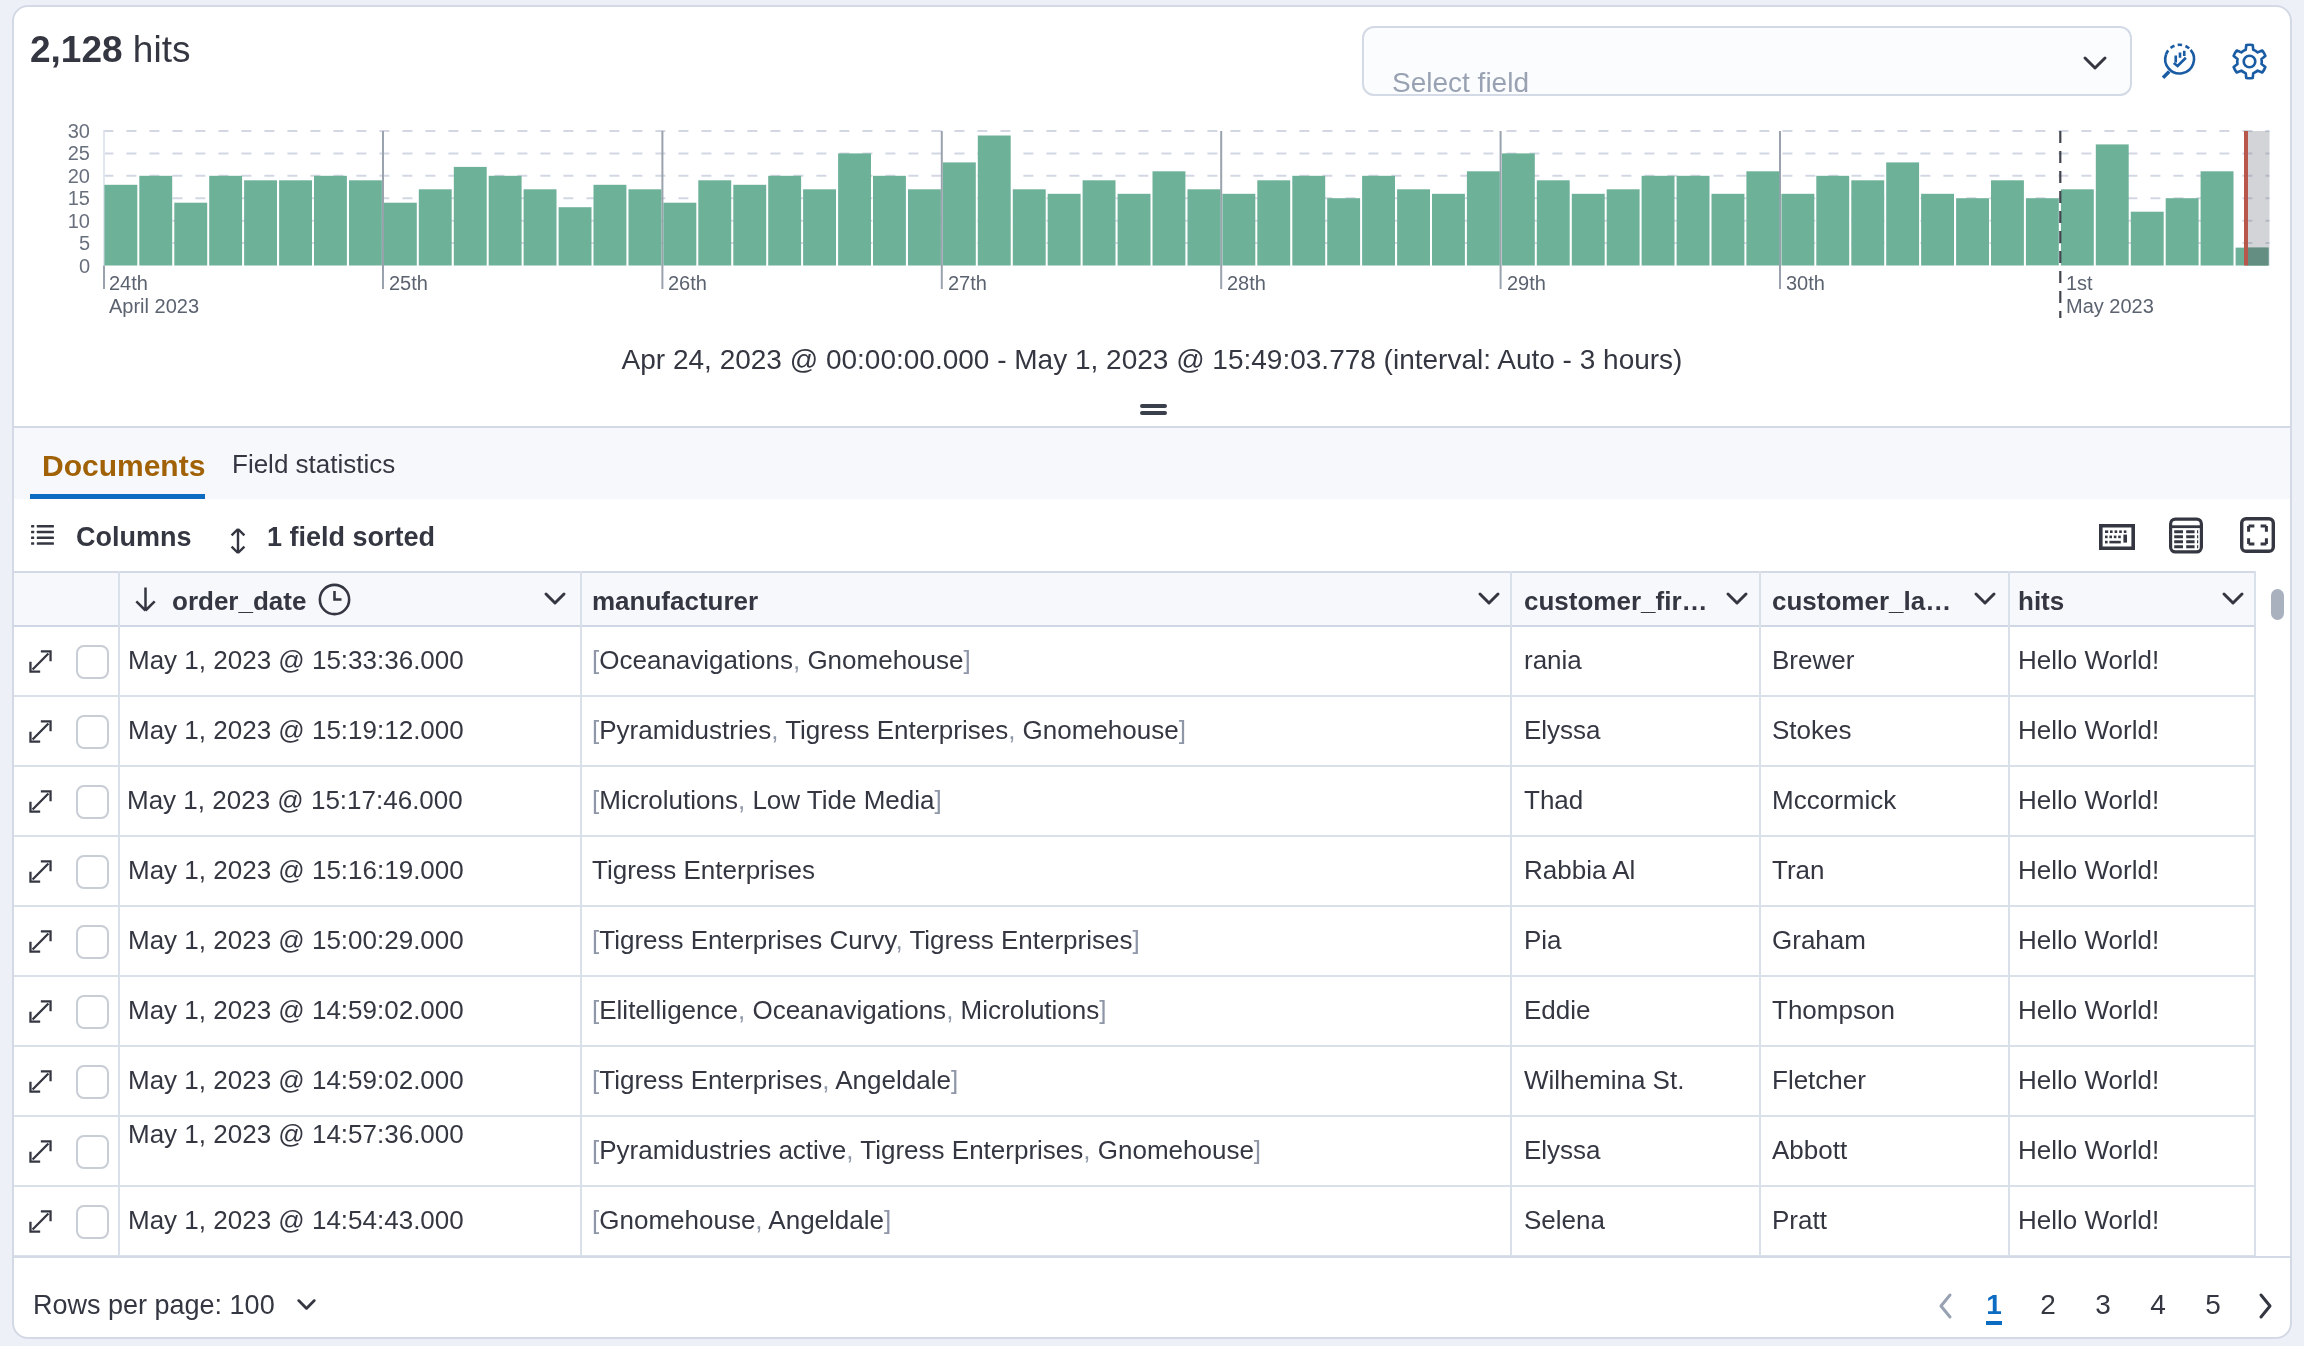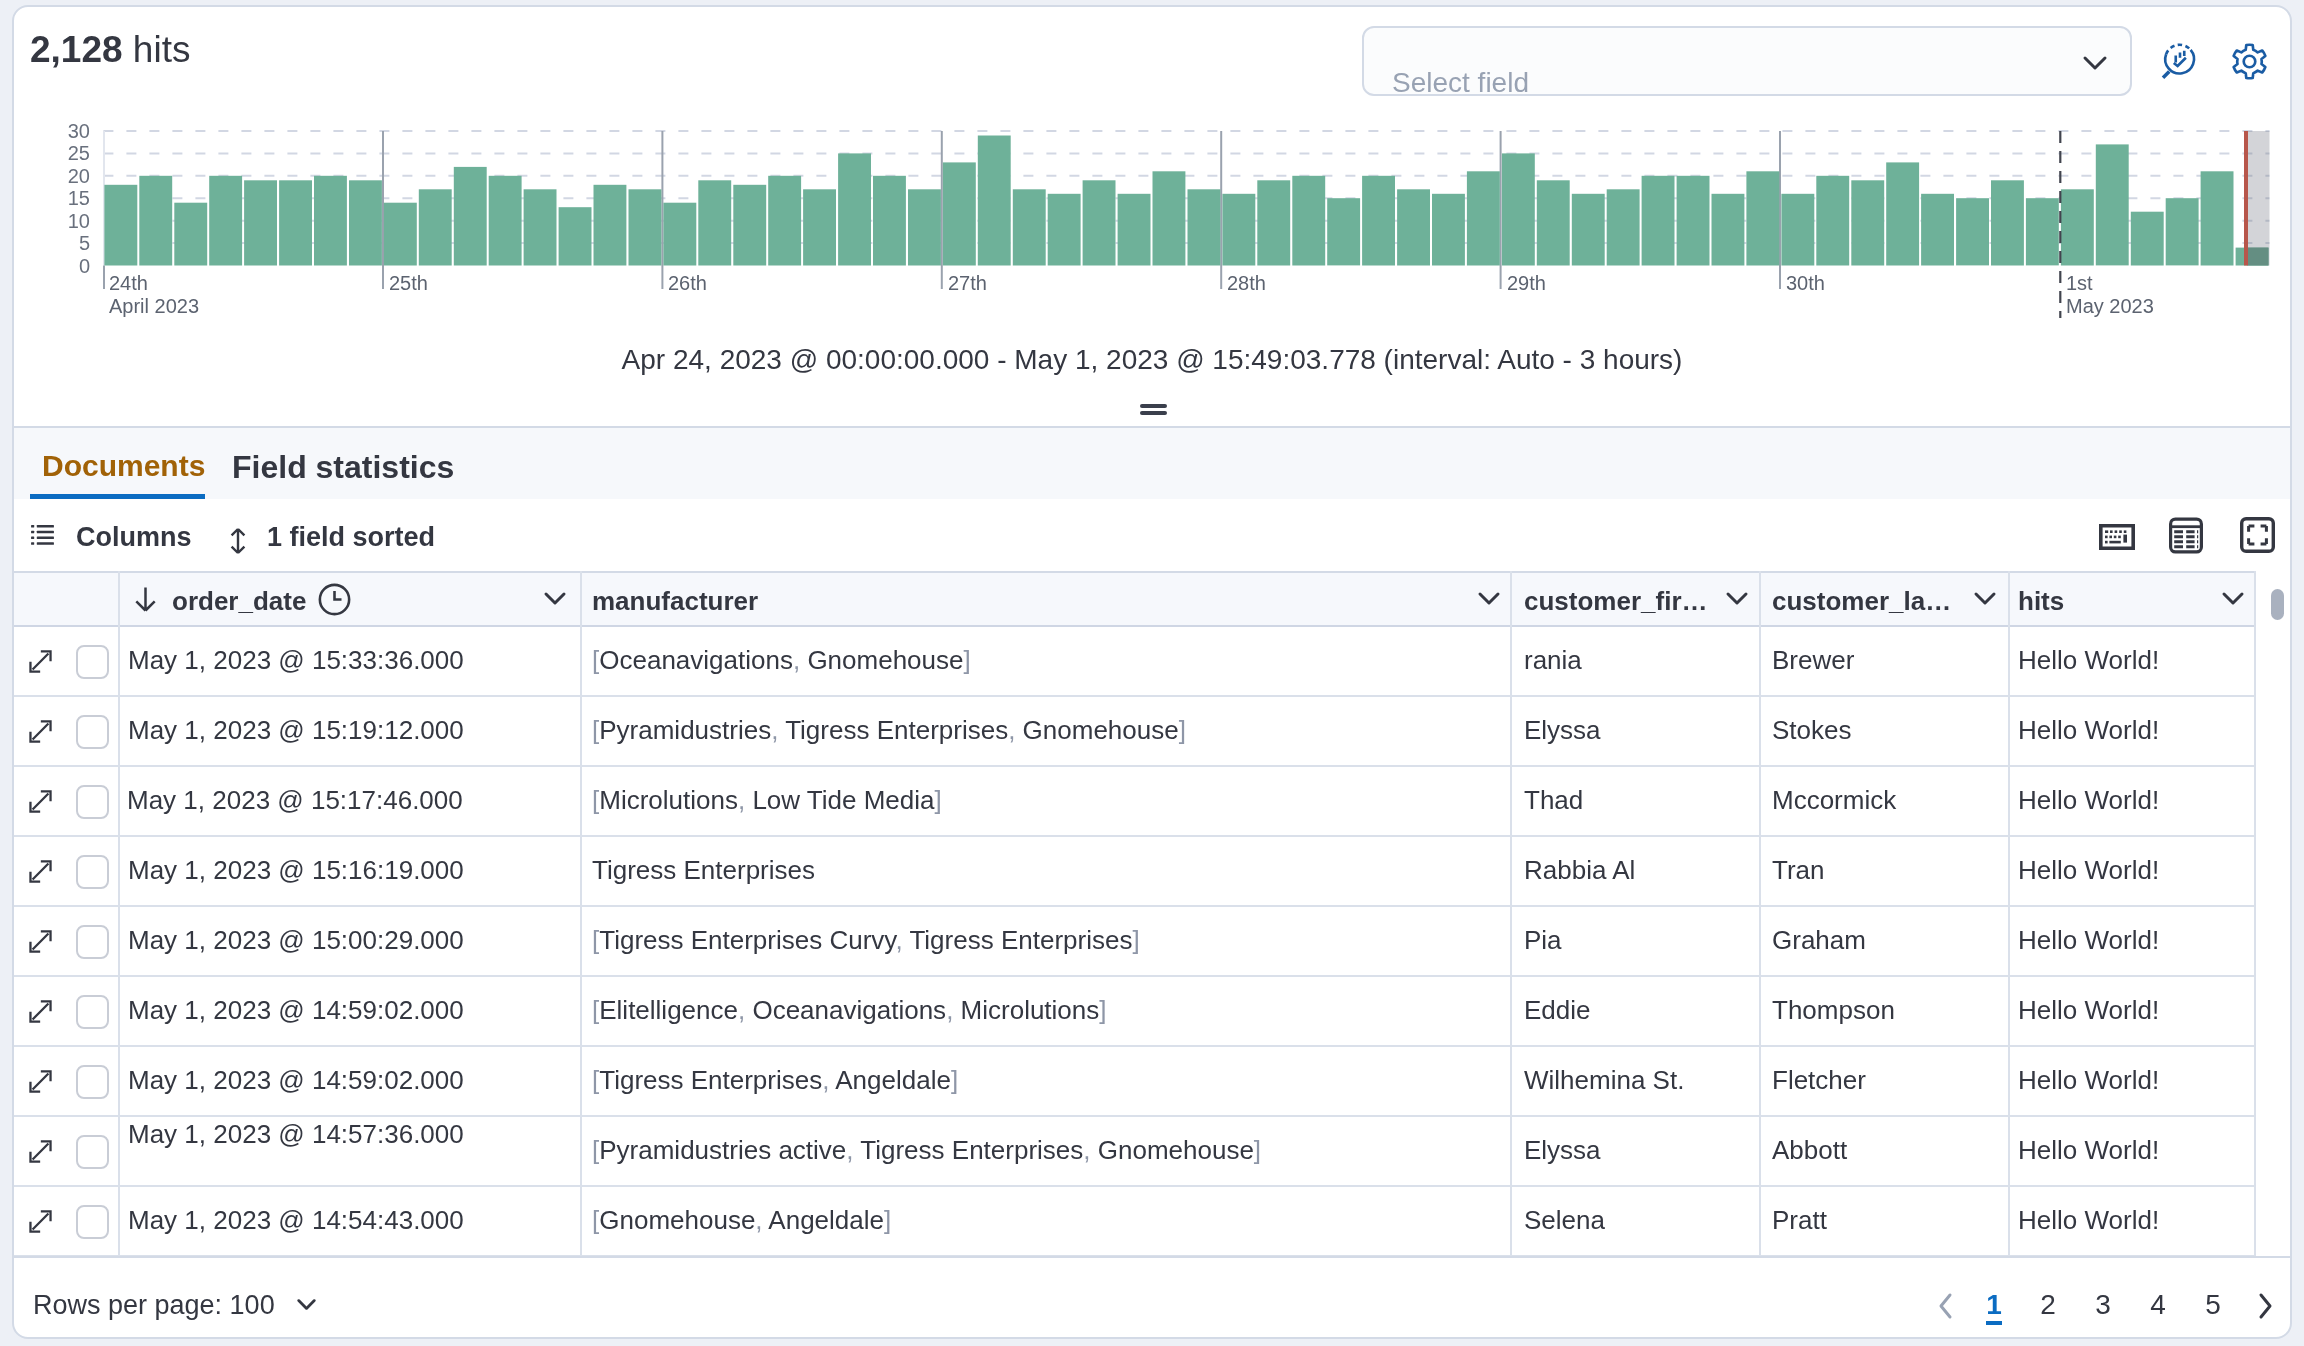--- a/index.html
+++ b/index.html
@@ -11,21 +11,21 @@
 .bdlabel { width:222px; background:#E9EDF3; color:#343741; font-size:28px; font-weight:600; display:flex; align-items:center; justify-content:center; flex:none; }
 .bdvalue { flex:1; display:flex; align-items:center; color:#98A2B3; font-size:28px; padding-left:28px;margin-top:44px; }
 .bdchev { position:absolute; right:22px; top:27px; }
 .chart { position:absolute; left:0; top:0; }
 .interval { position:absolute; left:0; top:344px; width:2304px; text-align:center; font-size:28px; color:#343741; }
 .rhandle { position:absolute; left:1140px; width:27px; height:4px; background:#3A3F4C; border-radius:2px; }
 .divline { position:absolute; left:13px; top:426px; width:2278px; height:2px; background:#D3DAE6; }
 .tabstrip { position:absolute; left:14px; top:428px; width:2276px; height:71px; background:#F6F8FB; }
 .tab1 { position:absolute; left:42px; top:449px; font-size:30px; font-weight:600; color:#a16207; }
 .tabline { position:absolute; left:30px; top:494px; width:175px; height:5px; background:#0B6CC2; }
-.tab2 { position:absolute; left:232px; top:449px; font-size:32px; font-weight:700; color:#343741; }
+.tab2 { position:absolute; left:232px; top:449px; font-size:26px; font-weight:400; color:#343741; }
 .tbtext { position:absolute; top:522px; font-size:27px; font-weight:600; color:#343741; }
 .hline { position:absolute; height:2px; background:#DAE0EA; }
 .vline { position:absolute; width:2px; background:#DAE0EA; }
 .thead { position:absolute; left:14px; top:571px; width:2240px; height:56px; background:#F6F8FC; border-top:2px solid #D3DAE6; border-bottom:2px solid #CFD6E4; }
 .hcell { position:absolute; top:586px; font-size:26px; font-weight:700; color:#343741; }
 .hchev { position:absolute; top:591px; }
 .cell { position:absolute; white-space:pre; overflow:hidden; }
 .mono { font-family:Liberation Sans, sans-serif; font-size:26px; line-height:32px; color:#343741; }
 .pn { color:#8E96A7; }
 .expand { position:absolute; left:27px; }

